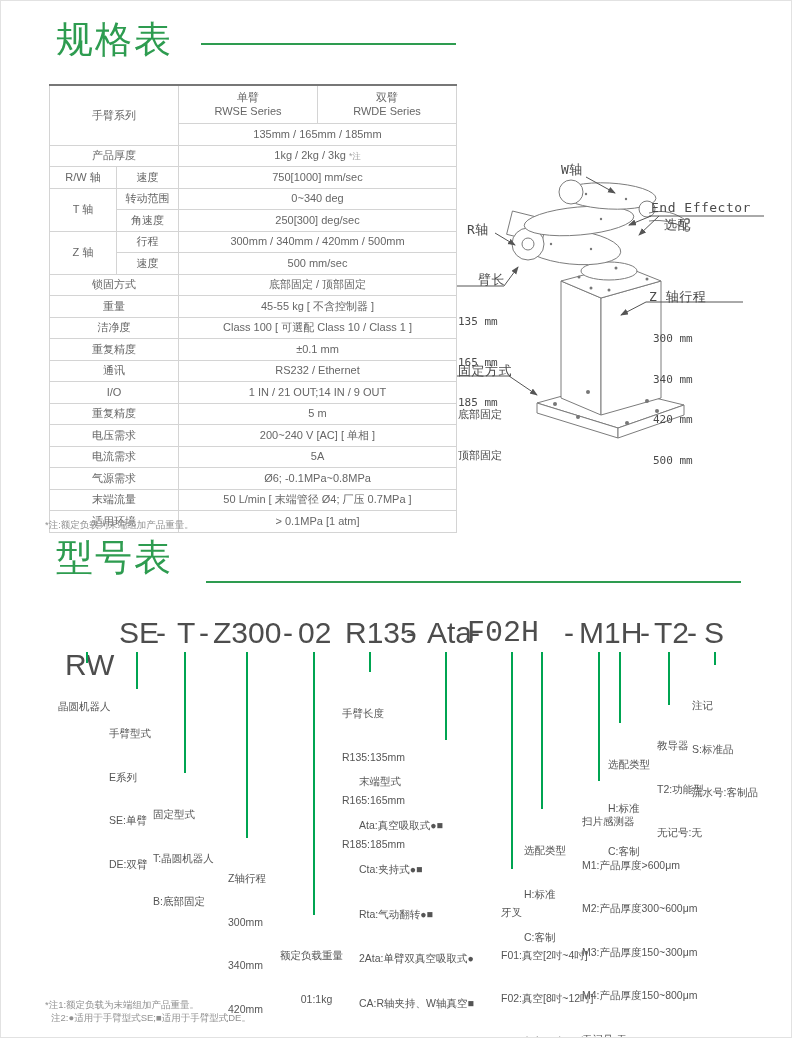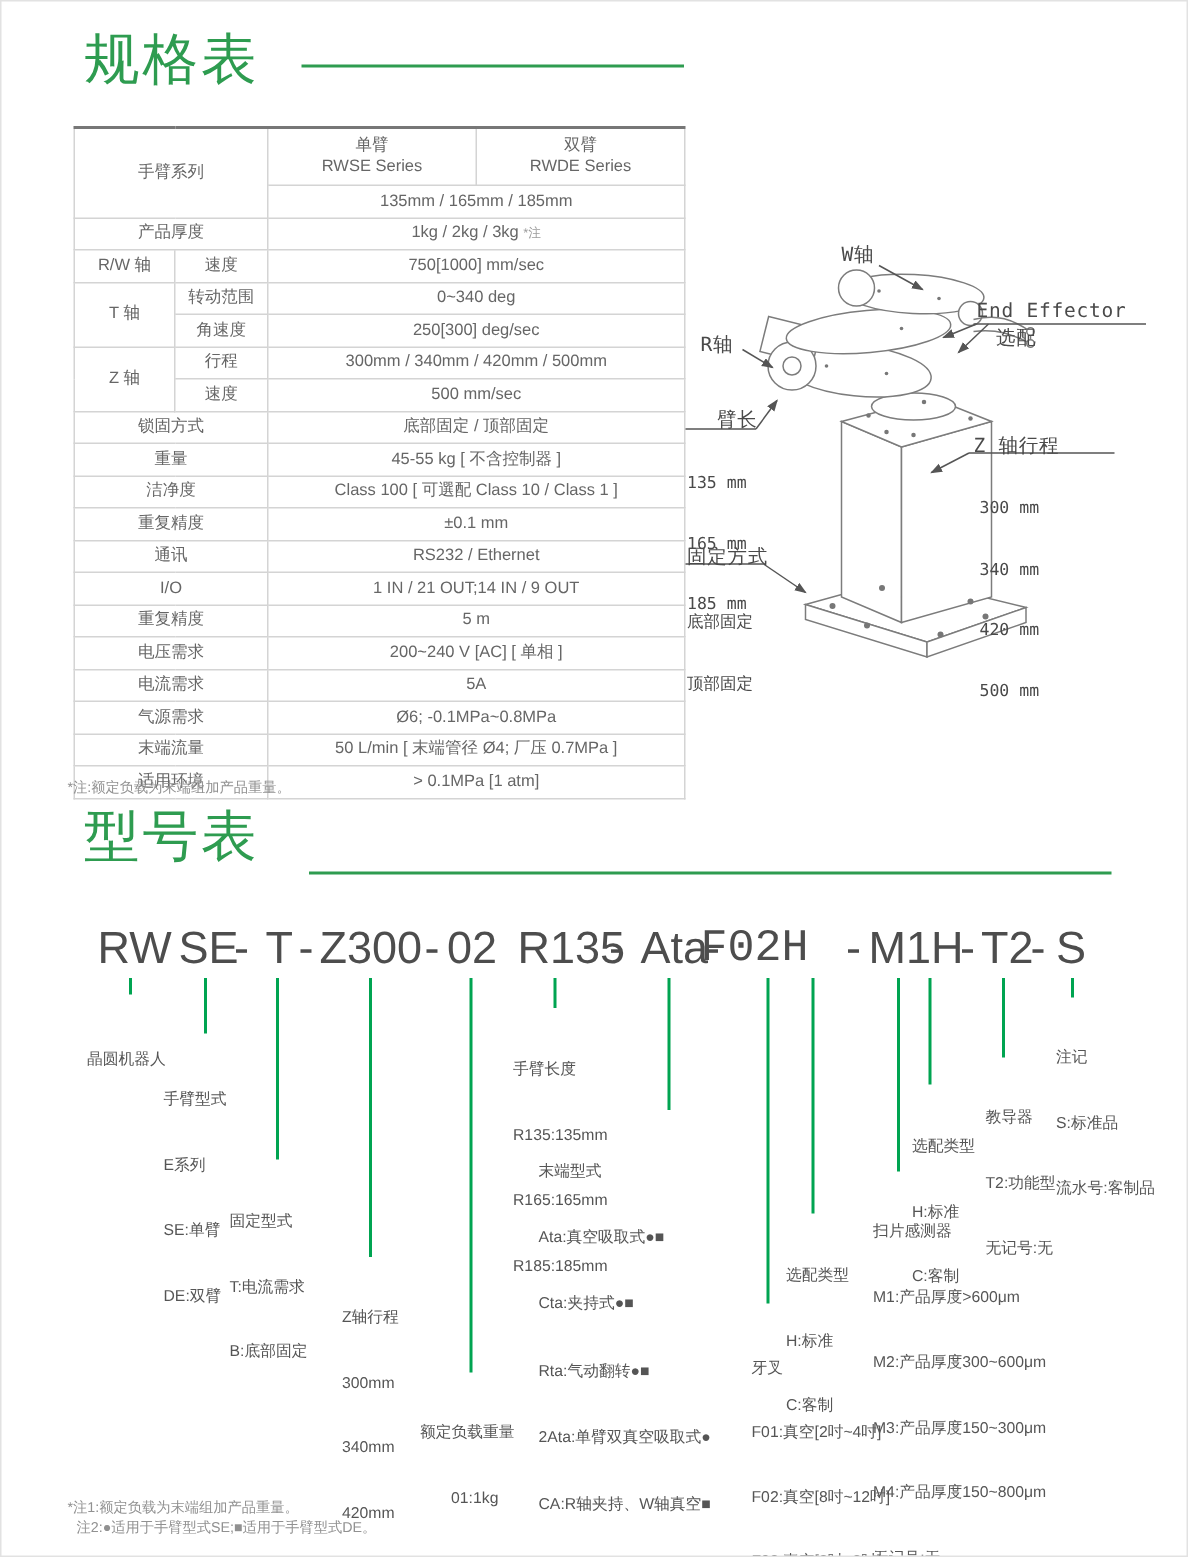--- a/index.html
+++ b/index.html
@@ -231,21 +231,21 @@
 </div>
 <div class="dlabel" style="left:457px;top:361px;">固定方式</div>
 <div class="dlist" style="left:457px;top:380px;">
   <div>底部固定</div>
   <div>顶部固定</div>
 </div>
 
 <div class="sec-title" style="left:55px;top:532px;">型号表</div>
 <div class="rule" style="left:205px;top:580px;width:535px;"></div>
 
-<span class="model-seg" style="left:64px;">RW</span>
+<span class="model-seg" style="left:64px;margin-top:32px;">RW</span>
 <span class="model-seg" style="left:118px;">SE</span>
 <span class="model-seg" style="left:155px;">-</span>
 <span class="model-seg" style="left:176px;">T</span>
 <span class="model-seg" style="left:198px;">-</span>
 <span class="model-seg" style="left:212px;">Z300</span>
 <span class="model-seg" style="left:282px;">-</span>
 <span class="model-seg" style="left:297px;">02</span>
 <span class="model-seg" style="left:316px;margin-left:28px;">R135</span>
 <span class="model-seg" style="left:405px;">-</span>
 <span class="model-seg" style="left:426px;">Ata</span>
@@ -278,21 +278,21 @@
 
 <div class="branch" style="left:108px;top:696px;">
   <div>手臂型式</div>
   <div>E系列</div>
   <div>SE:单臂</div>
   <div>DE:双臂</div>
 </div>
 
 <div class="branch" style="left:152px;top:777px;">
   <div>固定型式</div>
-  <div>T:电流需求</div>
+  <div>T:晶圆机器人</div>
   <div>B:底部固定</div>
 </div>
 
 <div class="branch" style="left:227px;top:841px;">
   <div>Z轴行程</div>
   <div>300mm</div>
   <div>340mm</div>
   <div>420mm</div>
   
 </div>
@@ -367,20 +367,20 @@
   <div>H:标准</div>
   <div>C:客制</div>
 </div>
 
 <div class="branch" style="left:656px;top:708px;">
   <div>教导器</div>
   <div>T2:功能型</div>
   <div>无记号:无</div>
 </div>
 
-<div class="branch" style="left:691px;top:668px;margin-left:12px;">
+<div class="branch" style="left:691px;top:668px;">
   <div>注记</div>
   <div>S:标准品</div>
   <div>流水号:客制品</div>
 </div>
 
 <div class="fnote" style="left:44px;top:998px;">*注1:额定负载为末端组加产品重量。</div>
 <div class="fnote" style="left:50px;top:1011px;">注2:●适用于手臂型式SE;■适用于手臂型式DE。</div>
 
 </body></html>

